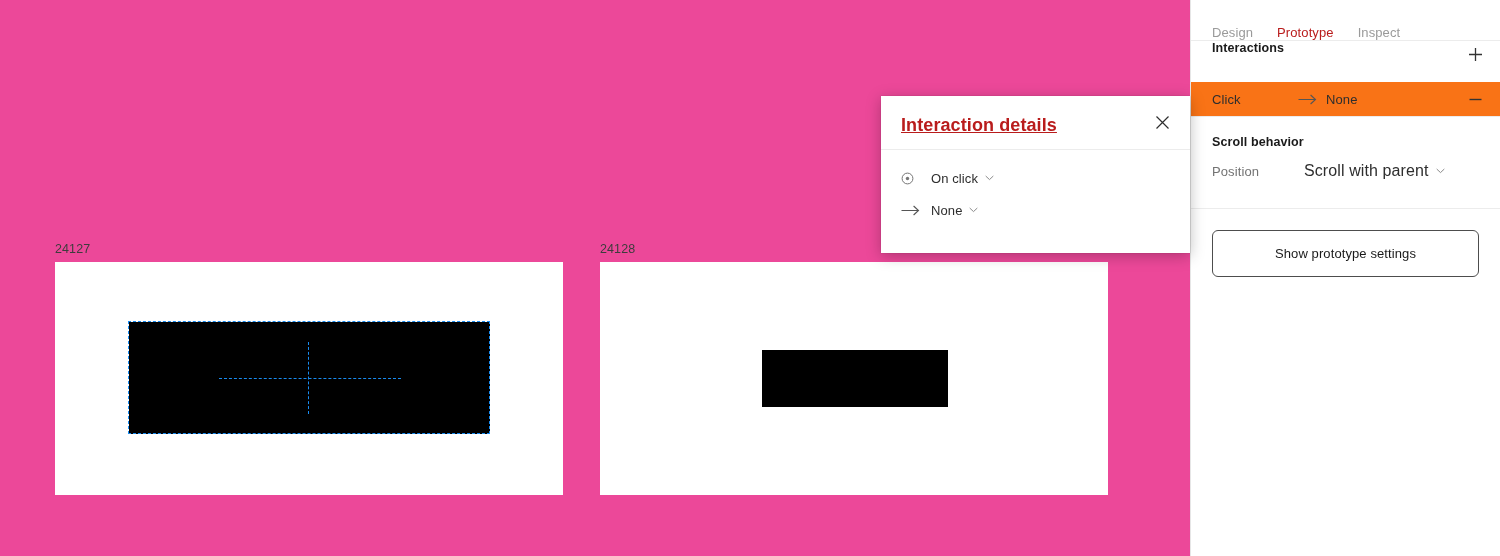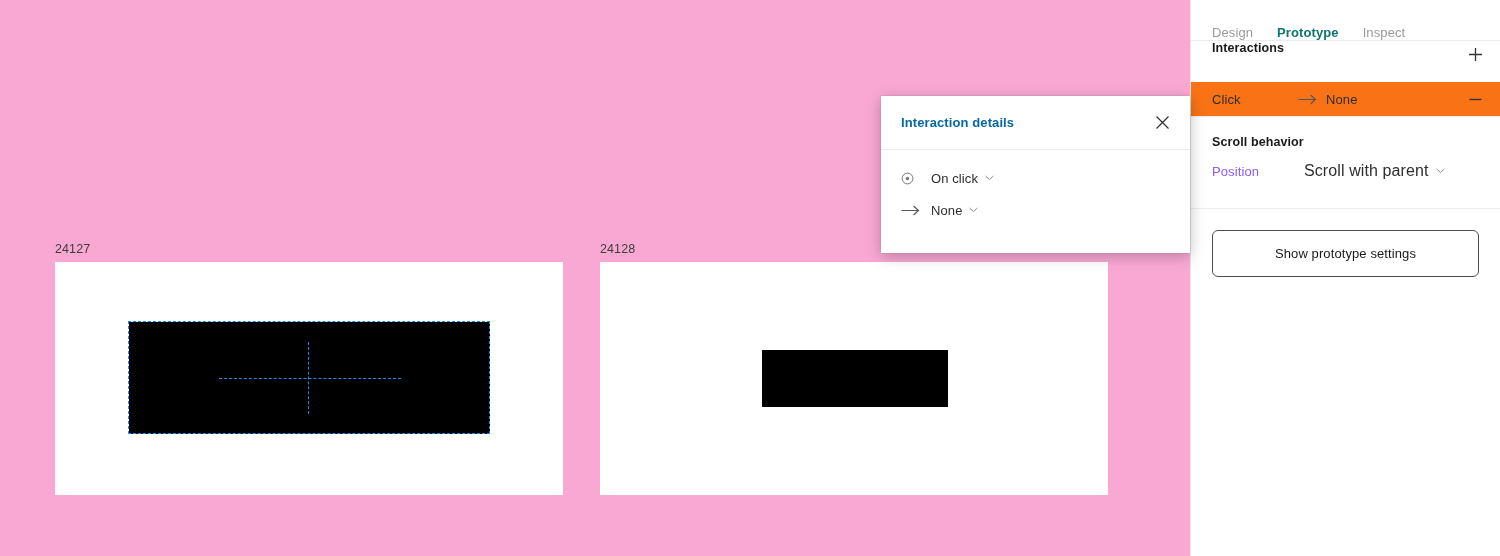--- a/index.html
+++ b/index.html
@@ -20,21 +20,21 @@
     height: 556px;
   }
 
   
   .canvas {
     position: absolute;
     left: 0;
     top: 0;
     width: 1190px;
     height: 556px;
-    background: #f9a8d4;
+    background: #ec4899;
     overflow: hidden;
   }
   .frame-label {
     position: absolute;
     font-size: 12.5px;
     color: #3d3d3d;
     letter-spacing: 0.1px;
     white-space: nowrap;
   }
   .frame {
@@ -79,24 +79,25 @@
   }
   .popup-header {
     position: relative;
     height: 53px;
     border-bottom: 1px solid #ececec;
   }
   .popup-title {
     position: absolute;
     left: 20px;
     top: 19px;
-    font-size: 13px;
+    font-size: 18px;
     font-weight: bold;
-    color: #0369a1;
-    letter-spacing: 0.1px;
+    color: #b91c1c;
+    letter-spacing: 0.1px;
+    text-decoration: underline;
   }
   .popup-close {
     position: absolute;
     right: 14px;
     top: 12px;
     width: 28px;
     height: 28px;
     display: flex;
     align-items: center;
     justify-content: center;
@@ -151,22 +152,22 @@
     padding-left: 21px;
   }
   .tab {
     font-size: 13px;
     color: #9a9a9a;
     margin-right: 24px;
     cursor: pointer;
     letter-spacing: 0.1px;
   }
   .tab.active {
-    color: #0f766e;
-    font-weight: bold;
+    color: #b91c1c;
+    font-weight: normal;
   }
 
   .section-head {
     position: relative;
     height: 41px;
     display: flex;
     padding: 0 12px 0 21px;
   }
   .section-head .title {
     font-size: 12.5px;
@@ -223,21 +224,21 @@
     padding: 18px 0 0 21px;
     letter-spacing: 0.1px;
   }
   .prop-row {
     display: flex;
     align-items: center;
     padding: 13px 0 0 21px;
   }
   .prop-label {
     font-size: 13px;
-    color: #8b5cf6;
+    color: #737373;
     width: 92px;
     letter-spacing: 0.1px;
   }
   .prop-value {
     font-size: 16px;
     color: #2e2e2e;
     display: inline-flex;
     align-items: center;
     cursor: pointer;
     letter-spacing: 0.1px;

